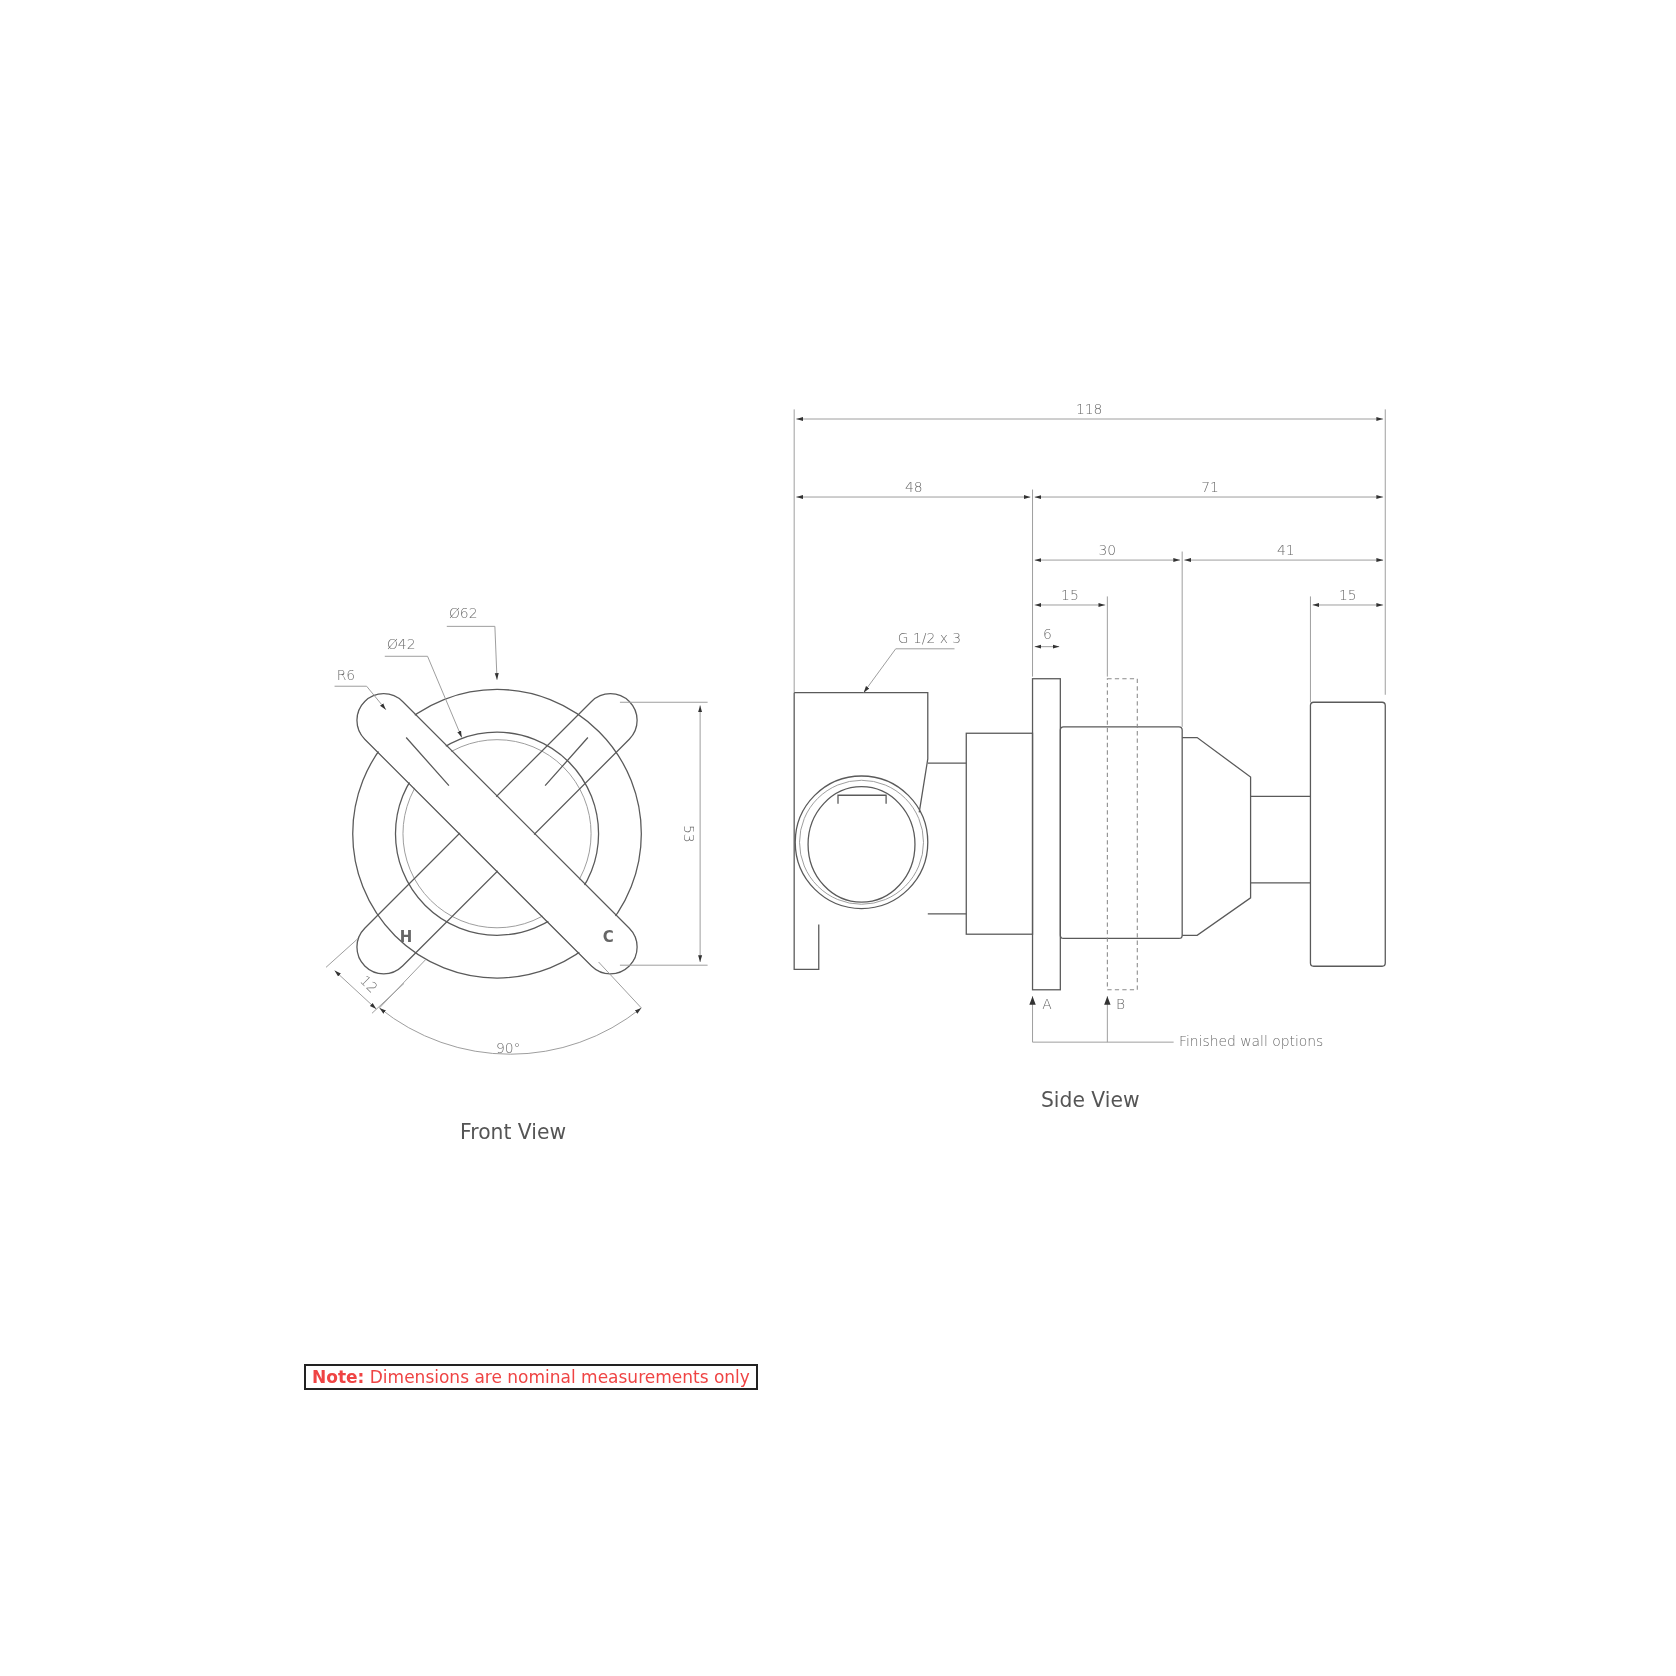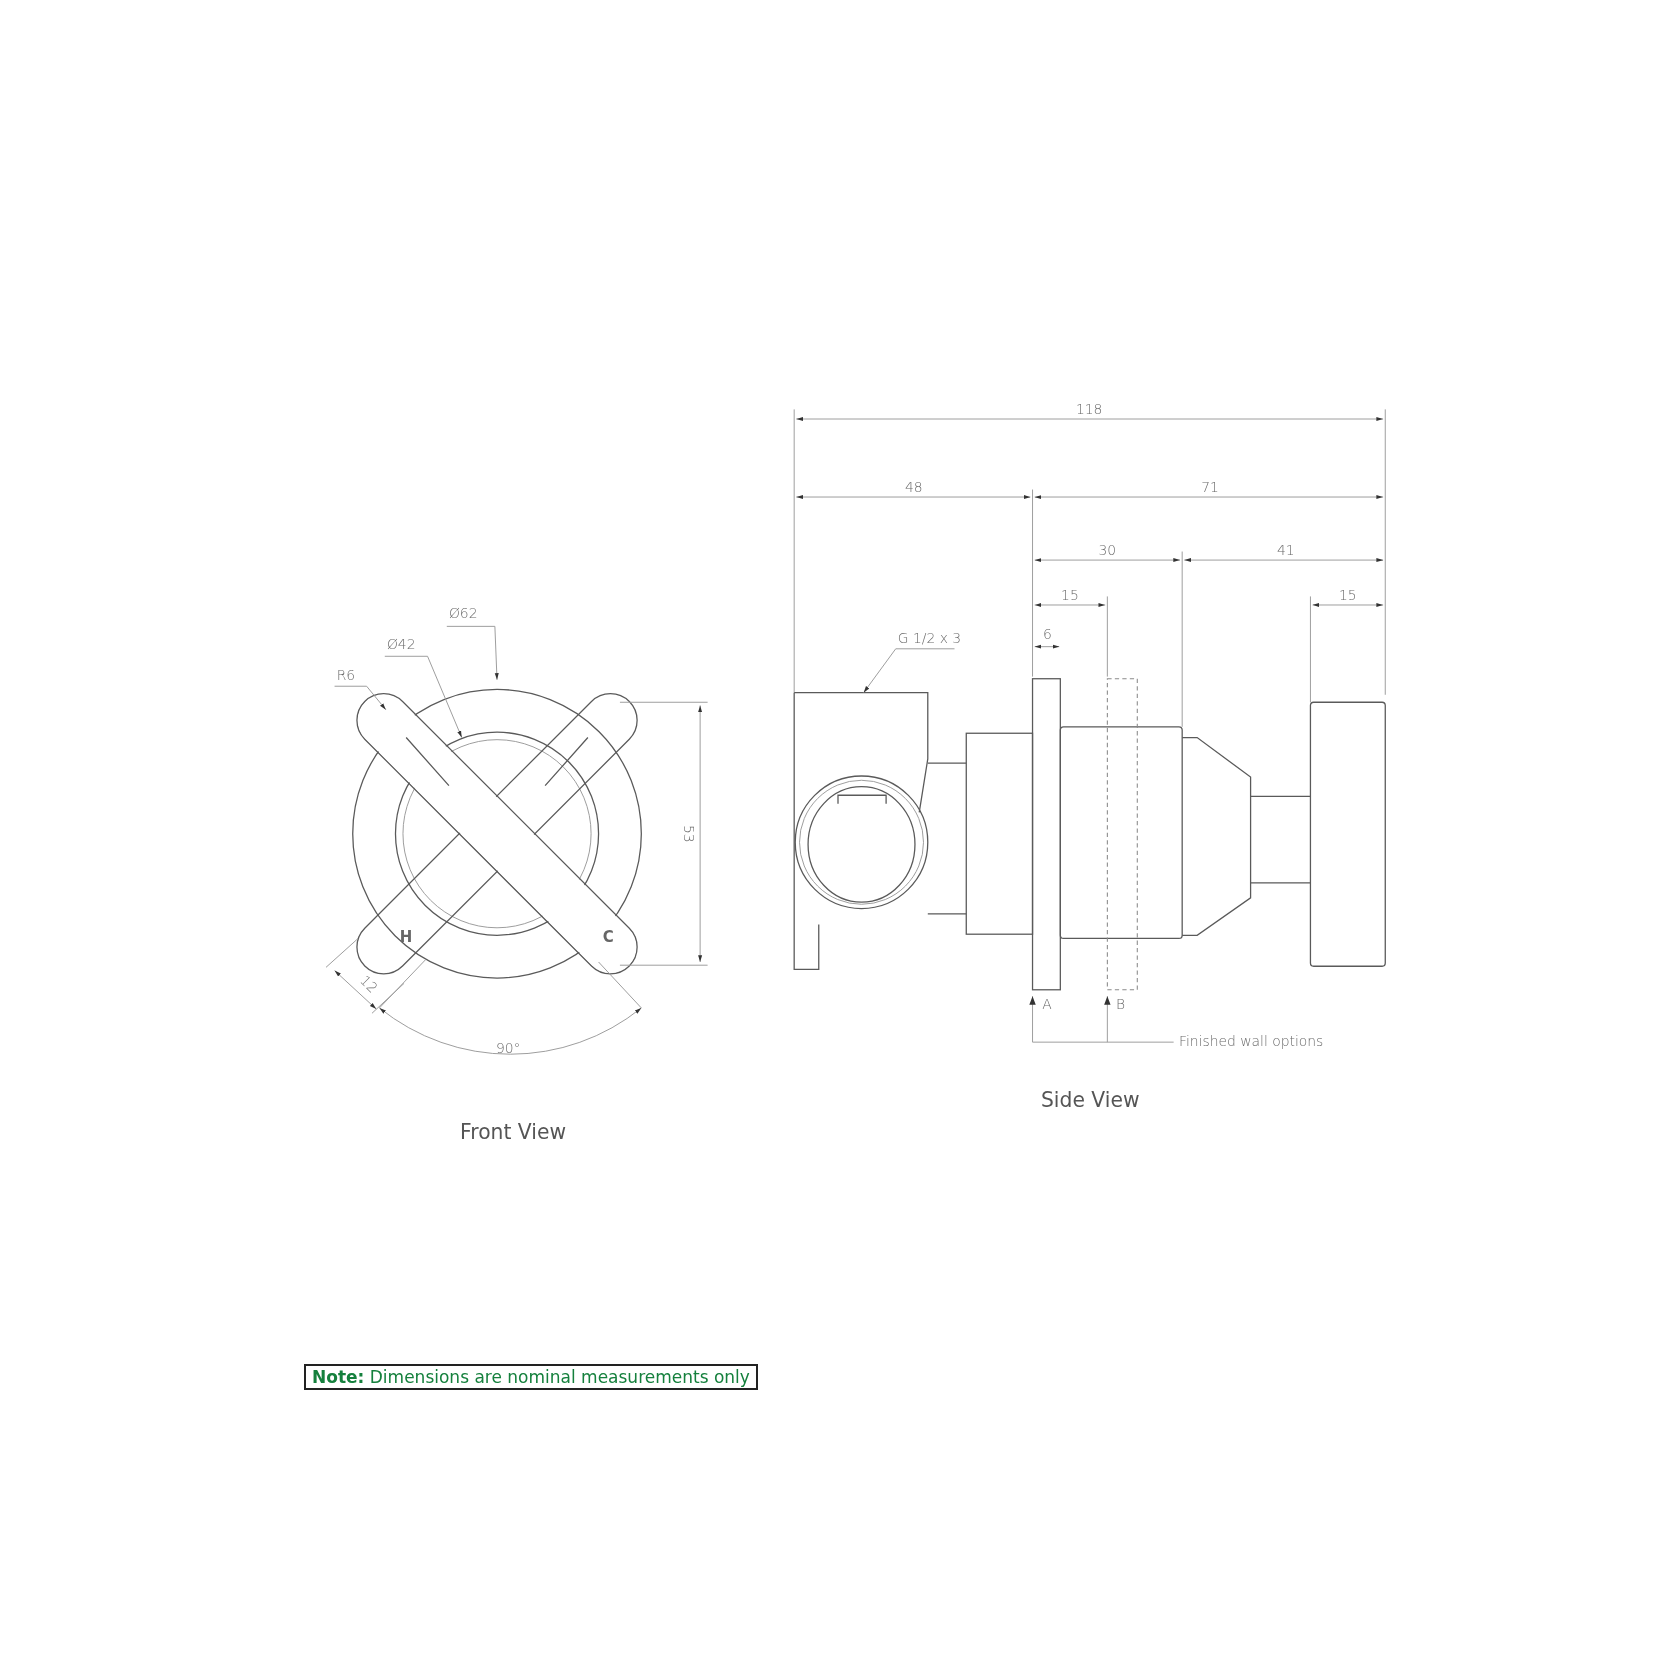--- a/index.html
+++ b/index.html
@@ -4,21 +4,21 @@
 <style>
   html,body{margin:0;padding:0;background:#ffffff;}
   body{width:1676px;height:1676px;overflow:hidden;position:relative;font-family:"Liberation Sans",sans-serif;}
   svg{position:absolute;left:0;top:0;}
   .ln{stroke:#5a5a5a;stroke-width:1.2;fill:none;}
   .thin{stroke:#9a9a9a;stroke-width:0.9;fill:none;}
   .dash{stroke:#8a8a8a;stroke-width:1;fill:none;stroke-dasharray:4 3;}
   .dim{font-family:"DejaVu Sans",sans-serif;font-size:13px;fill:#6a6a6a;font-weight:300;}
   .lbl{font-family:"DejaVu Sans",sans-serif;font-size:19px;fill:#555;}
   .hc{font-family:"DejaVu Sans",sans-serif;font-size:14px;fill:#666;font-weight:bold;}
-  .note{position:absolute;left:304px;top:1364px;border:2px solid #222;padding:1px 6px;font-family:"DejaVu Sans",sans-serif;font-size:17px;color:#15803d;white-space:nowrap;}
+  .note{position:absolute;left:304px;top:1364px;border:2px solid #222;padding:1px 6px;font-family:"DejaVu Sans",sans-serif;font-size:17px;color:#ef4444;white-space:nowrap;}
   .note b{font-weight:bold;}
 </style>
 </head>
 <body>
 
 <svg width="1676" height="1676" viewBox="0 0 1568 1568">
   <defs>
     <marker id="ar" viewBox="0 0 10 10" refX="10" refY="5" markerWidth="7" markerHeight="7" orient="auto-start-reverse">
       <path d="M0,2 L10,5 L0,8 z" fill="#333"></path>
     </marker>

